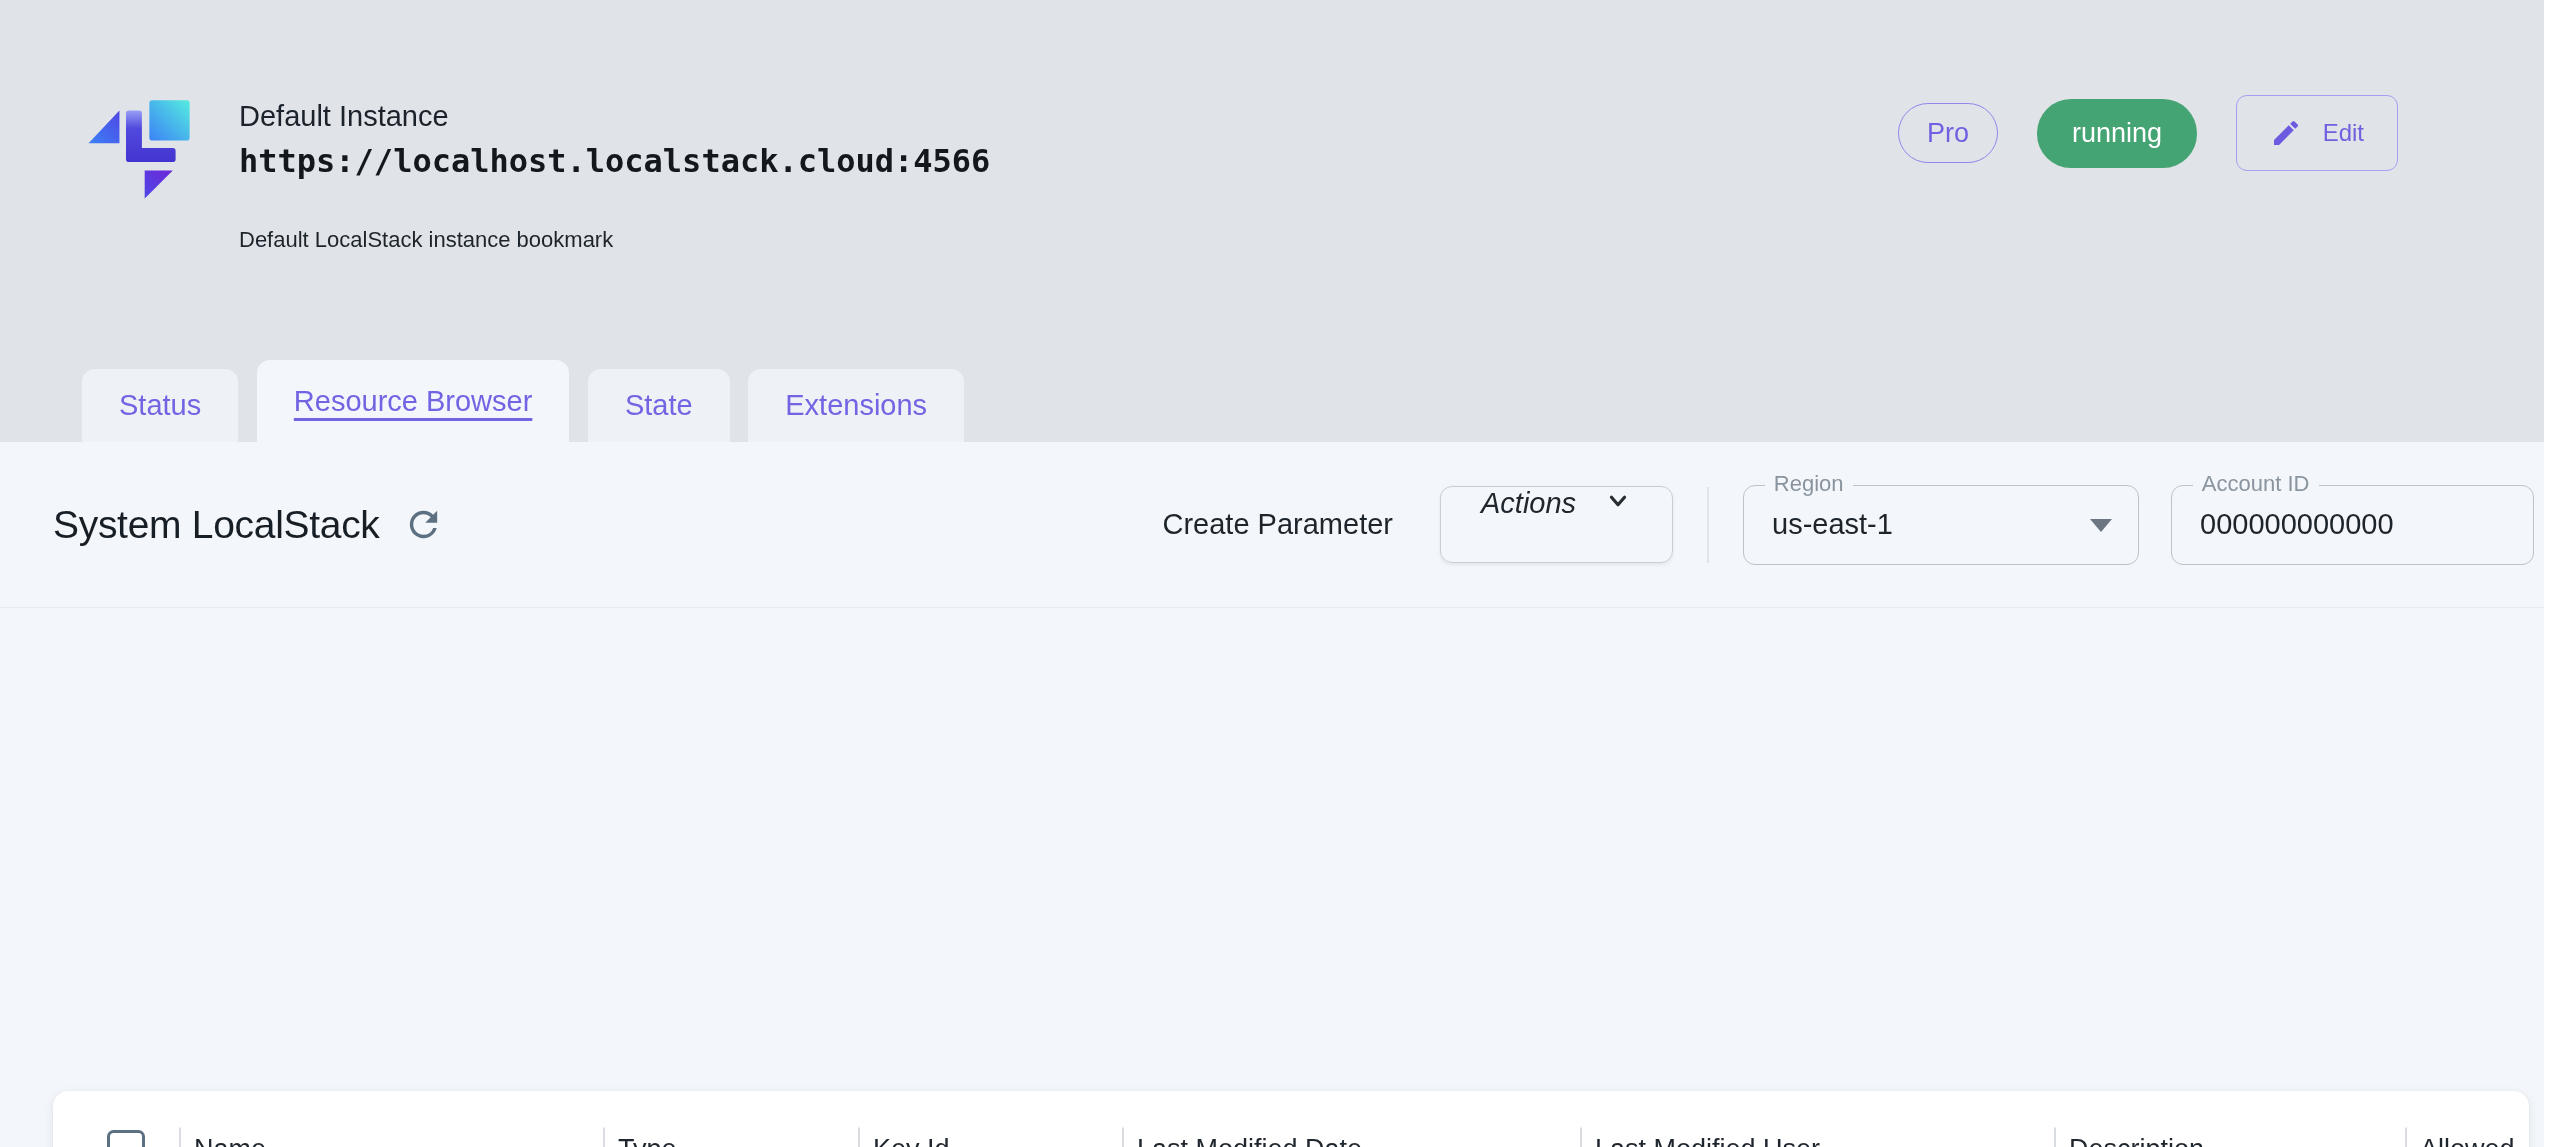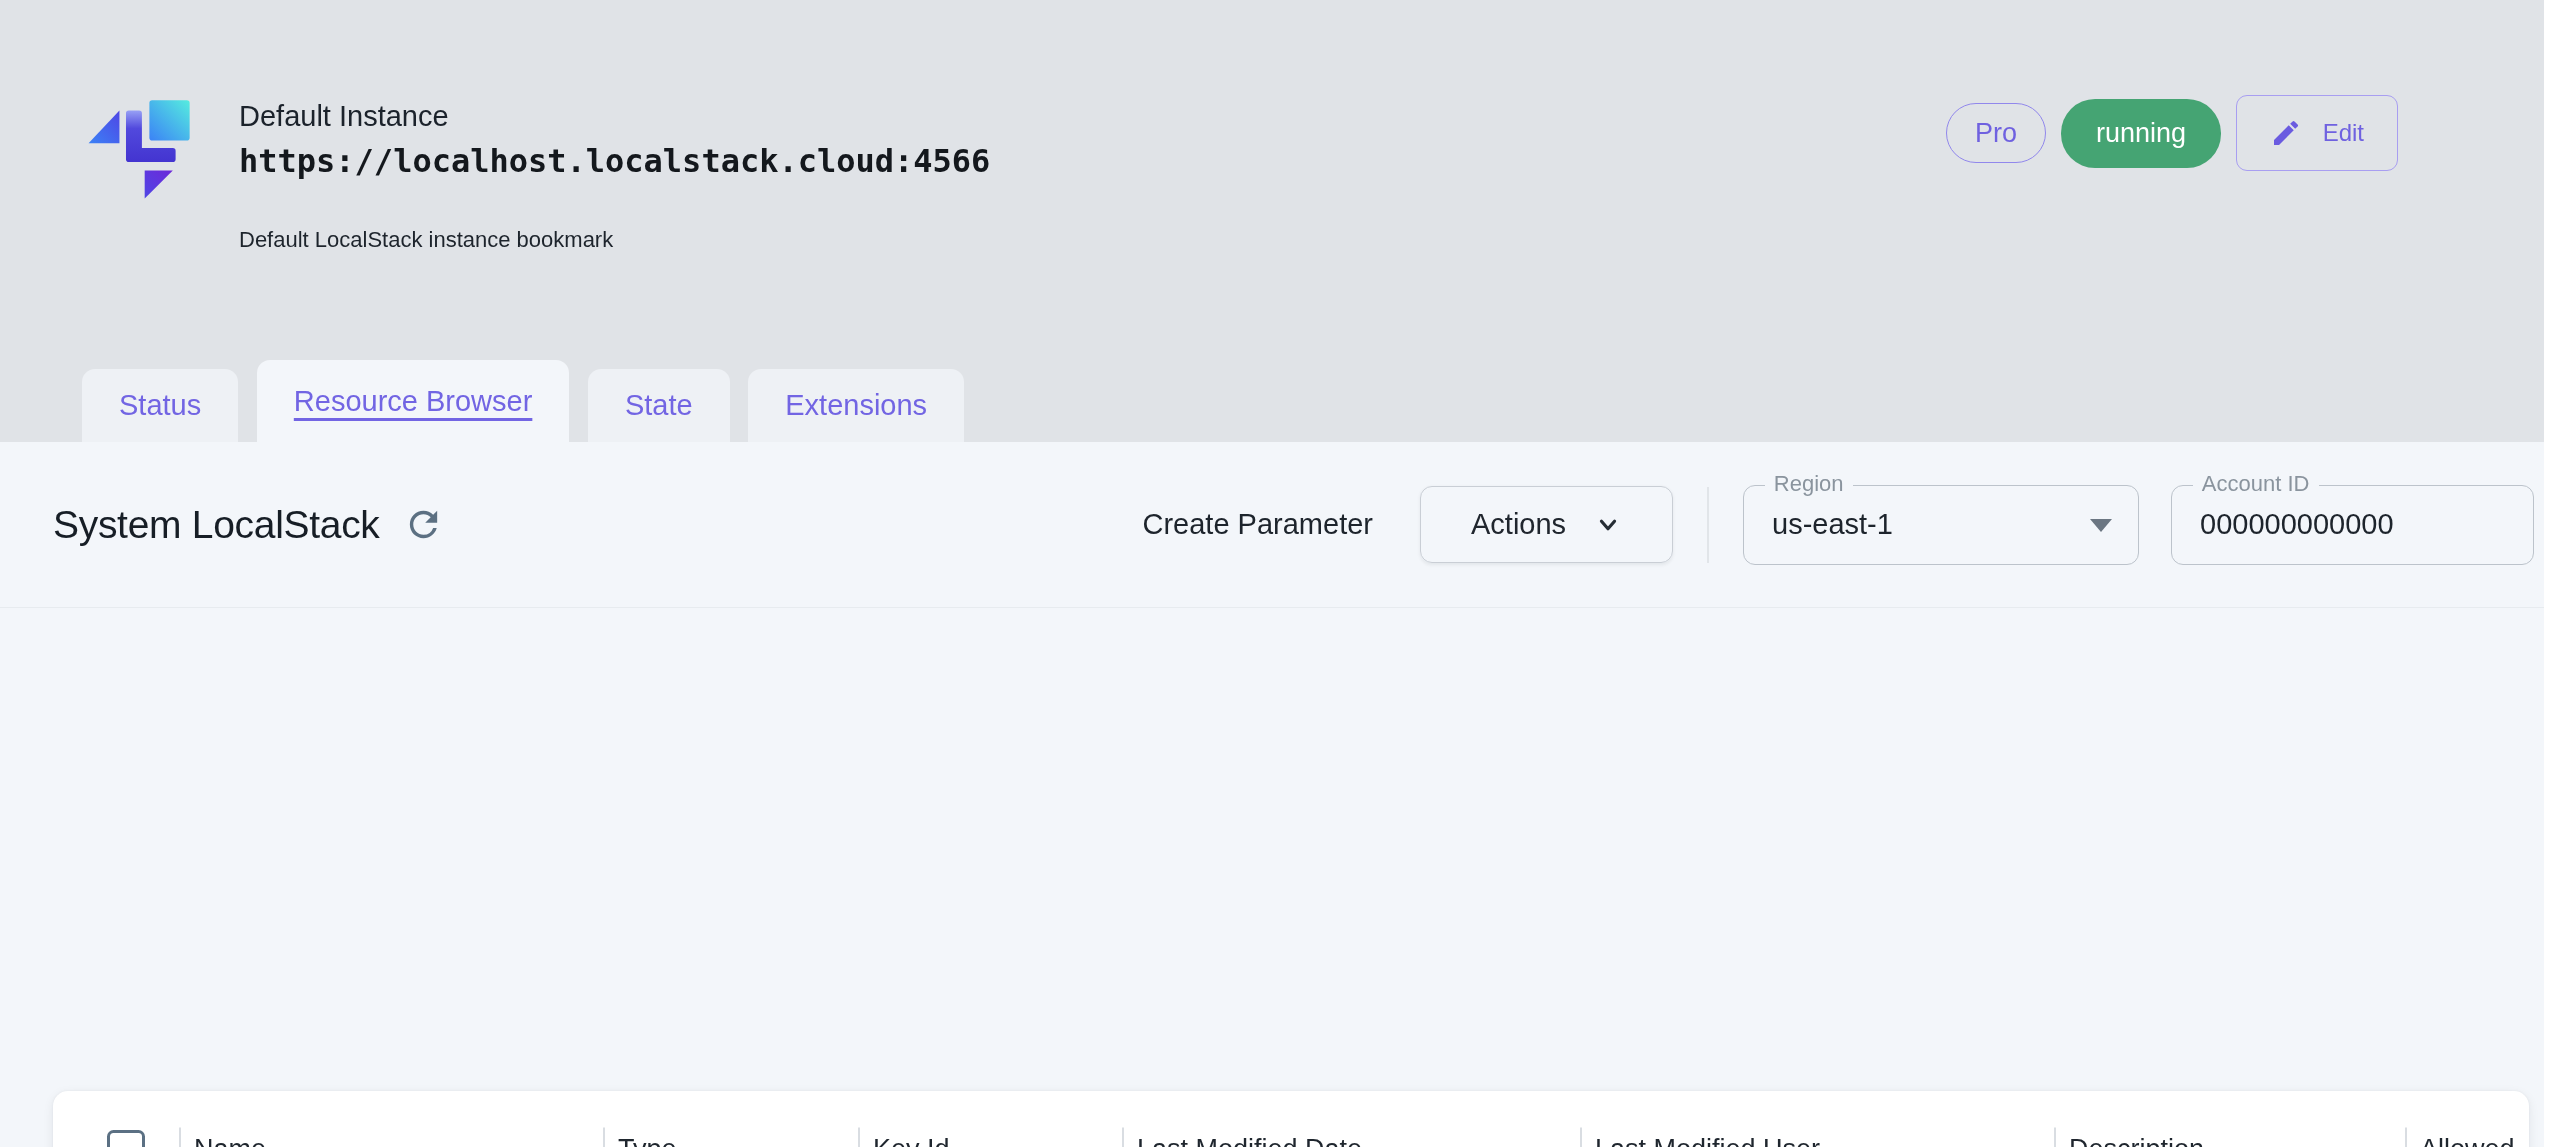--- a/index.html
+++ b/index.html
@@ -6,38 +6,38 @@
   body{font-family:"Liberation Sans",sans-serif;color:#1d242c;}
   .page{position:relative;width:2544px;height:1148px;background:#e0e3e7;overflow:hidden;}
 
   
   .logo{position:absolute;left:82px;top:89px;width:117px;height:117px;}
   .hdr-text{position:absolute;left:239px;top:100px;}
   .hdr-title{font-size:29px;color:#1b222b;}
   .hdr-url{font-family:"DejaVu Sans Mono",monospace;font-weight:bold;font-size:32px;margin-top:9.3px;color:#14181d;}
   .hdr-desc{font-size:22px;margin-top:47px;color:#1d242c;}
 
-  .badges{position:absolute;top:94px;right:146px;height:78px;display:flex;align-items:center;gap:15px;}
+  .badges{position:absolute;top:94px;right:146px;height:78px;display:flex;align-items:center;gap:39px;}
   .badge-pro{height:58px;padding:0 28px;border:1.9px solid #9187ec;border-radius:31px;color:#6f61e0;font-size:27px;display:flex;align-items:center;background:transparent;}
   .badge-running{height:69px;padding:0 35px;background:#45a473;border-radius:34px;color:#ffffff;font-size:27px;display:flex;align-items:center;}
   .btn-edit{height:76px;padding:0 33px;border:1.9px solid #a89ef1;border-radius:11px;color:#6f61e0;font-size:24px;display:flex;align-items:center;gap:20.5px;background:transparent;cursor:pointer;}
 
   
   .tabs{position:absolute;left:82px;top:360px;height:82px;display:flex;align-items:flex-end;gap:18.6px;}
   .tab{height:73px;padding:0 37px;display:flex;align-items:center;background:#eef1f5;border-radius:13px 13px 0 0;color:#7265e3;font-size:29px;cursor:pointer;white-space:nowrap;}
   .tab.active{height:82px;background:#f3f6fa;text-decoration:underline;text-decoration-thickness:2.8px;text-underline-offset:6.5px;}
 
   
   .panel{position:absolute;left:0;top:442px;width:2576px;height:706px;background:#f3f6fa;}
   .toolbar{position:relative;height:166px;display:flex;align-items:center;padding:0 42px 0 53px;border-bottom:1.9px solid #e7ebef;box-sizing:border-box;}
   .tb-title{font-size:39px;font-weight:500;color:#171e26;letter-spacing:-0.3px;}
   .refresh{margin-left:22px;width:43px;height:43px;display:flex;align-items:center;justify-content:center;cursor:pointer;}
   .spacer{flex:1;}
   .create-btn{font-size:29px;color:#1d242c;margin-right:41px;background:none;border:none;cursor:pointer;font-family:inherit;}
-  .actions-btn{height:77px;padding:0 50px;border:1.9px solid #c9ced5;border-radius:12px;display:flex;align-items:center;gap:28px;font-size:29px;color:#20262e;background:transparent;box-shadow:0 1.9px 3.7px rgba(20,26,34,.07);cursor:pointer;font-family:inherit;}
+  .actions-btn{height:77px;padding:0 40px;border:1.9px solid #c9ced5;border-radius:12px;display:flex;gap:28px;font-size:29px;color:#20262e;background:transparent;box-shadow:0 1.9px 3.7px rgba(20,26,34,.07);cursor:pointer;font-family:inherit;font-style:italic;}
   .v-div{width:1.9px;height:76px;background:#e1e5e9;margin:0 34px;}
   .field{position:relative;height:78px;border:1.9px solid #bcc3cb;border-radius:12px;display:flex;align-items:center;box-sizing:content-box;}
   .field-label{position:absolute;top:-15px;left:20.5px;padding:0 9.3px;background:#f3f6fa;font-size:22px;color:#8a949e;line-height:1.2;}
   .region-field{width:394px;cursor:pointer;}
   .region-value{font-size:29px;padding-left:28px;color:#1d242c;}
   .sel-arrow{position:absolute;right:26px;top:50%;margin-top:-5.6px;width:0;height:0;border-left:11px solid transparent;border-right:11px solid transparent;border-top:13px solid #6b7682;}
   .account-field{width:361px;margin-left:32px;}
   .account-input{border:none;outline:none;background:transparent;font-size:29px;padding:0 28px;width:305px;color:#1d242c;font-family:inherit;}
 
   

